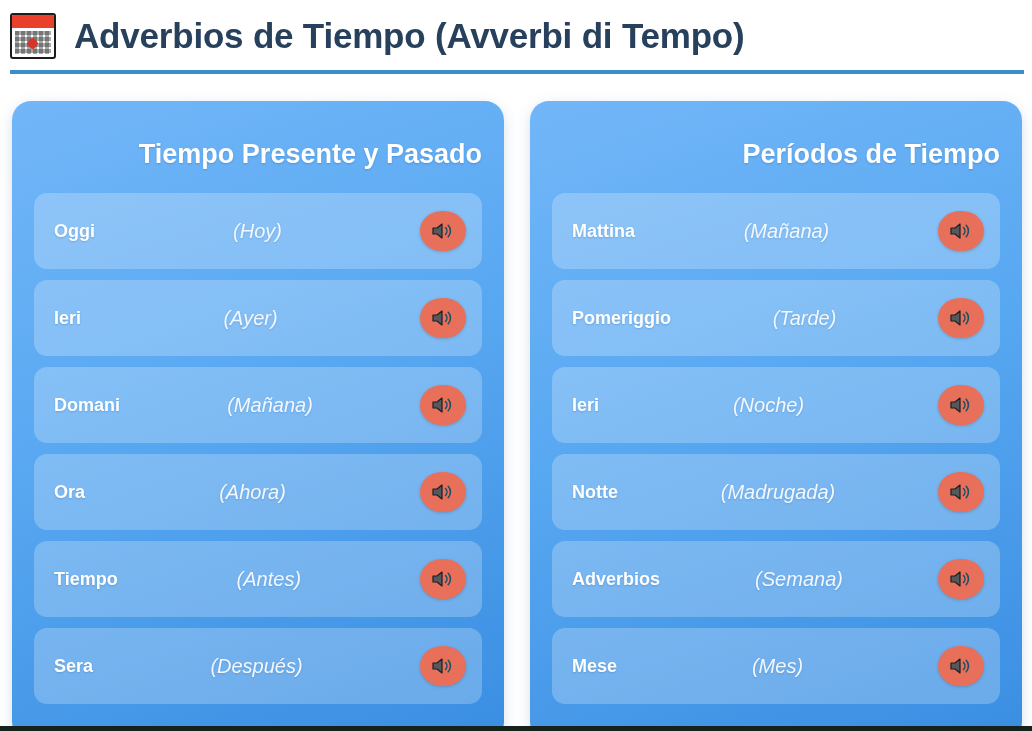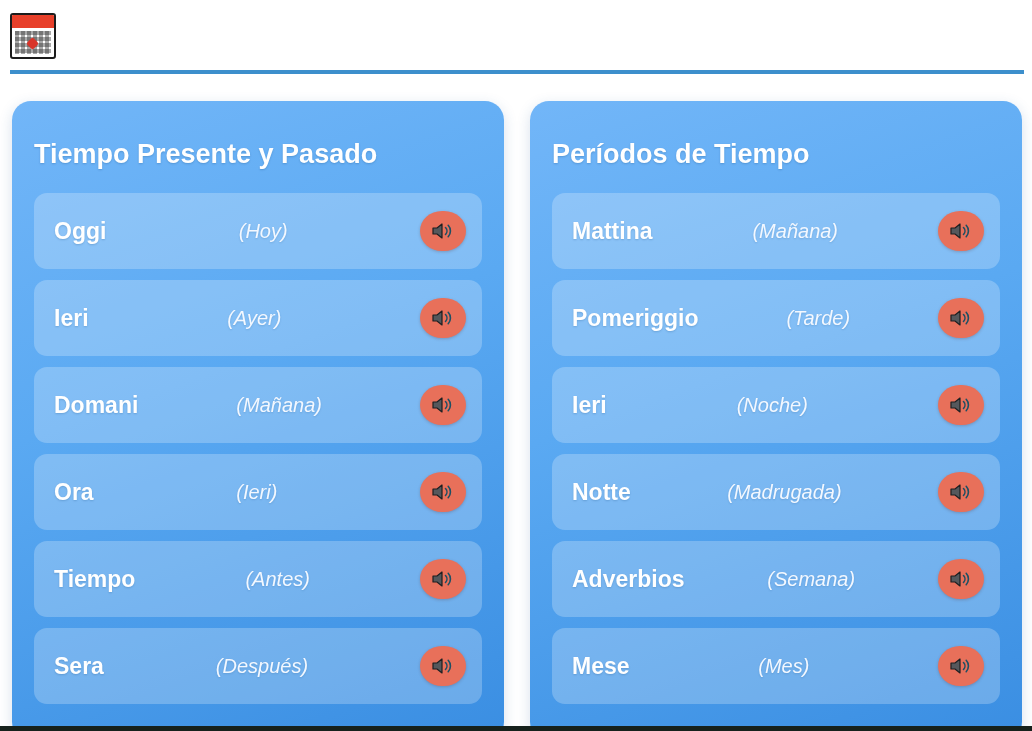--- a/index.html
+++ b/index.html
@@ -90,39 +90,39 @@
     border-radius: 19px;
     padding: 22px 22px 26px 22px;
     box-shadow: 0 4px 14px rgba(40, 90, 150, .18);
     min-width: 0;
   }
 
   .card-title {
     color: #ffffff;
     font-size: 27px;
     font-weight: bold;
-    text-align: left;
+    text-align: right;
     margin: 16px 0 23px 0;
     text-shadow: 0 1px 2px rgba(20, 70, 120, .25);
     white-space: nowrap;
   }
 
   .word-row {
     display: flex;
     align-items: center;
     background: rgba(255, 255, 255, .24);
     border-radius: 13px;
     padding: 15px 16px 15px 20px;
     margin-bottom: 11px;
     min-height: 76px;
   }
 
   .word-it {
     color: #ffffff;
-    font-size: 23px;
+    font-size: 18px;
     font-weight: bold;
     text-shadow: 0 1px 2px rgba(20, 70, 120, .22);
     white-space: nowrap;
   }
 
   .word-es {
     color: #f3f8ff;
     font-size: 20px;
     font-style: italic;
     font-weight: normal;
@@ -160,20 +160,21 @@
 </style>
 </head>
 <body>
 
 <div class="page-header">
   <span class="header-icon">
     <span class="cal-top"></span>
     <span class="cal-grid"></span>
     <span class="cal-dot"></span>
   </span>
+  <h1 class="page-title">Adverbios de Tiempo (Avverbi di Tempo)</h1>
 </div>
 <div class="header-rule"></div>
 
 <div class="columns">
 
   <section class="card">
     <h2 class="card-title">Tiempo Presente y Pasado</h2>
 
     <div class="word-row">
       <span class="word-it">Oggi</span>
@@ -206,21 +207,21 @@
         <svg width="24" height="20" viewBox="0 0 24 20">
           <path d="M2 7h4l5-4v14l-5-4H2z" fill="#55585c" stroke="#1d1f21" stroke-width="1.2" stroke-linejoin="round"></path>
           <path d="M14.5 6.5a5 5 0 0 1 0 7" fill="none" stroke="#1d4f63" stroke-width="1.6" stroke-linecap="round"></path>
           <path d="M17.2 4.3a8.4 8.4 0 0 1 0 11.4" fill="none" stroke="#1d4f63" stroke-width="1.6" stroke-linecap="round"></path>
         </svg>
       </button>
     </div>
 
     <div class="word-row">
       <span class="word-it">Ora</span>
-      <span class="word-es">(Ieri)</span>
+      <span class="word-es">(Ahora)</span>
       <button class="speak-btn" aria-label="speak">
         <svg width="24" height="20" viewBox="0 0 24 20">
           <path d="M2 7h4l5-4v14l-5-4H2z" fill="#55585c" stroke="#1d1f21" stroke-width="1.2" stroke-linejoin="round"></path>
           <path d="M14.5 6.5a5 5 0 0 1 0 7" fill="none" stroke="#1d4f63" stroke-width="1.6" stroke-linecap="round"></path>
           <path d="M17.2 4.3a8.4 8.4 0 0 1 0 11.4" fill="none" stroke="#1d4f63" stroke-width="1.6" stroke-linecap="round"></path>
         </svg>
       </button>
     </div>
 
     <div class="word-row">

